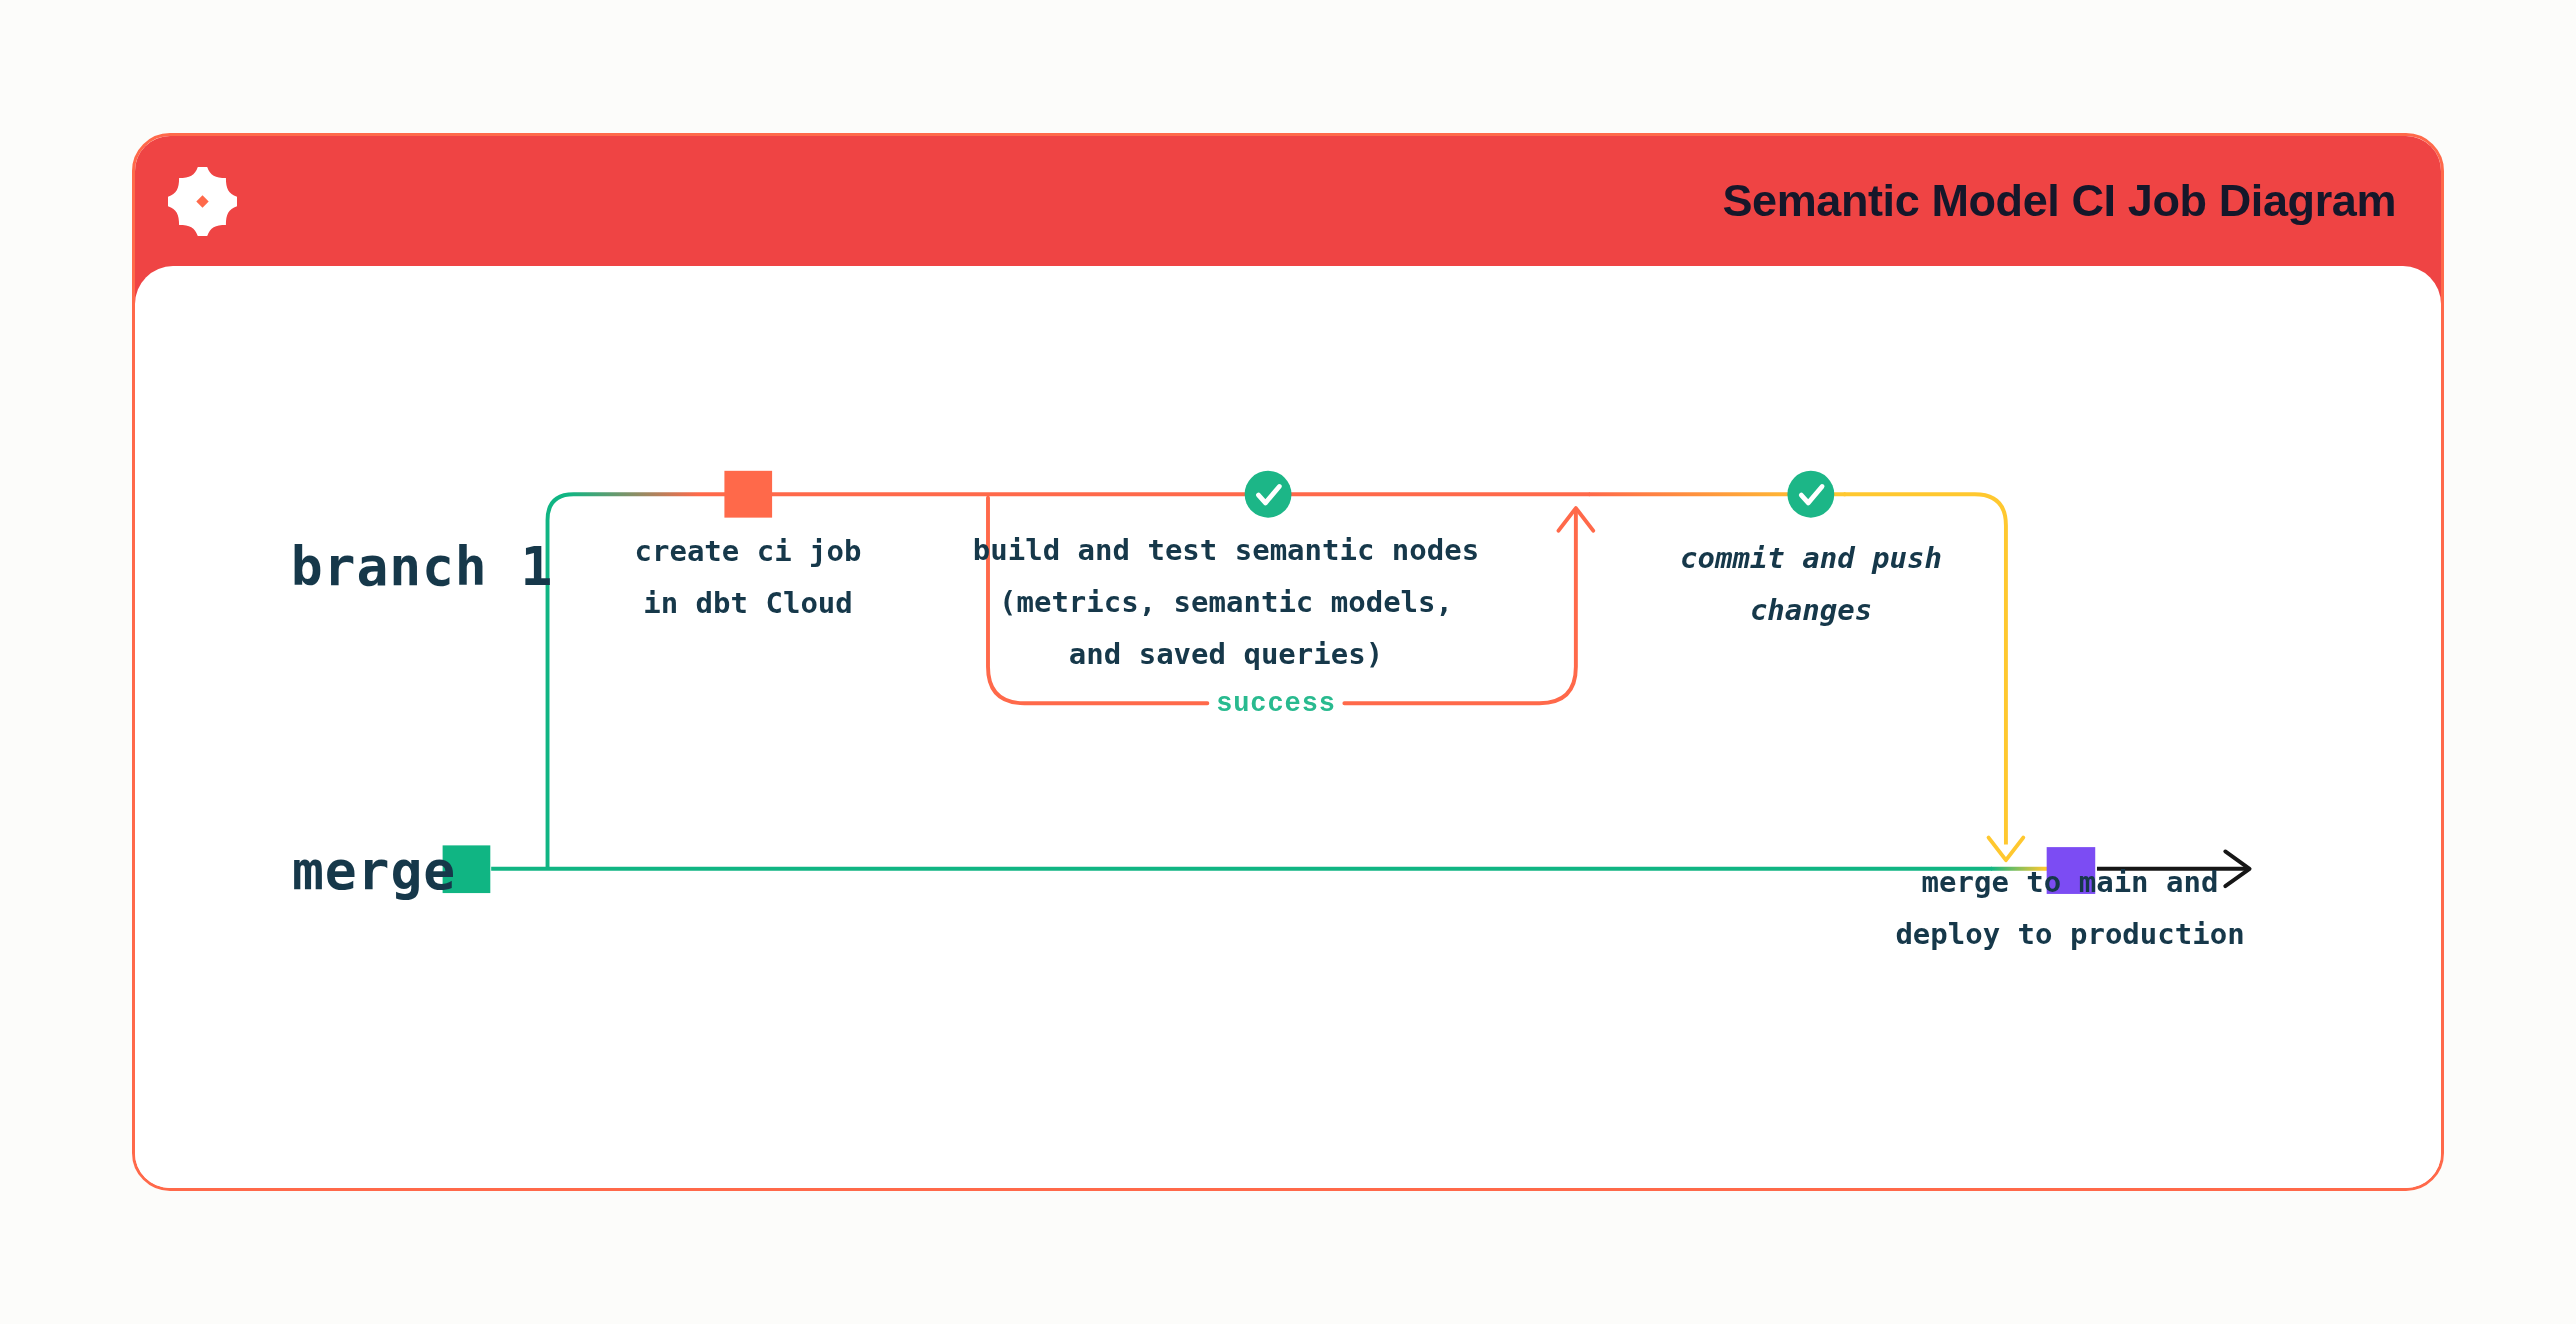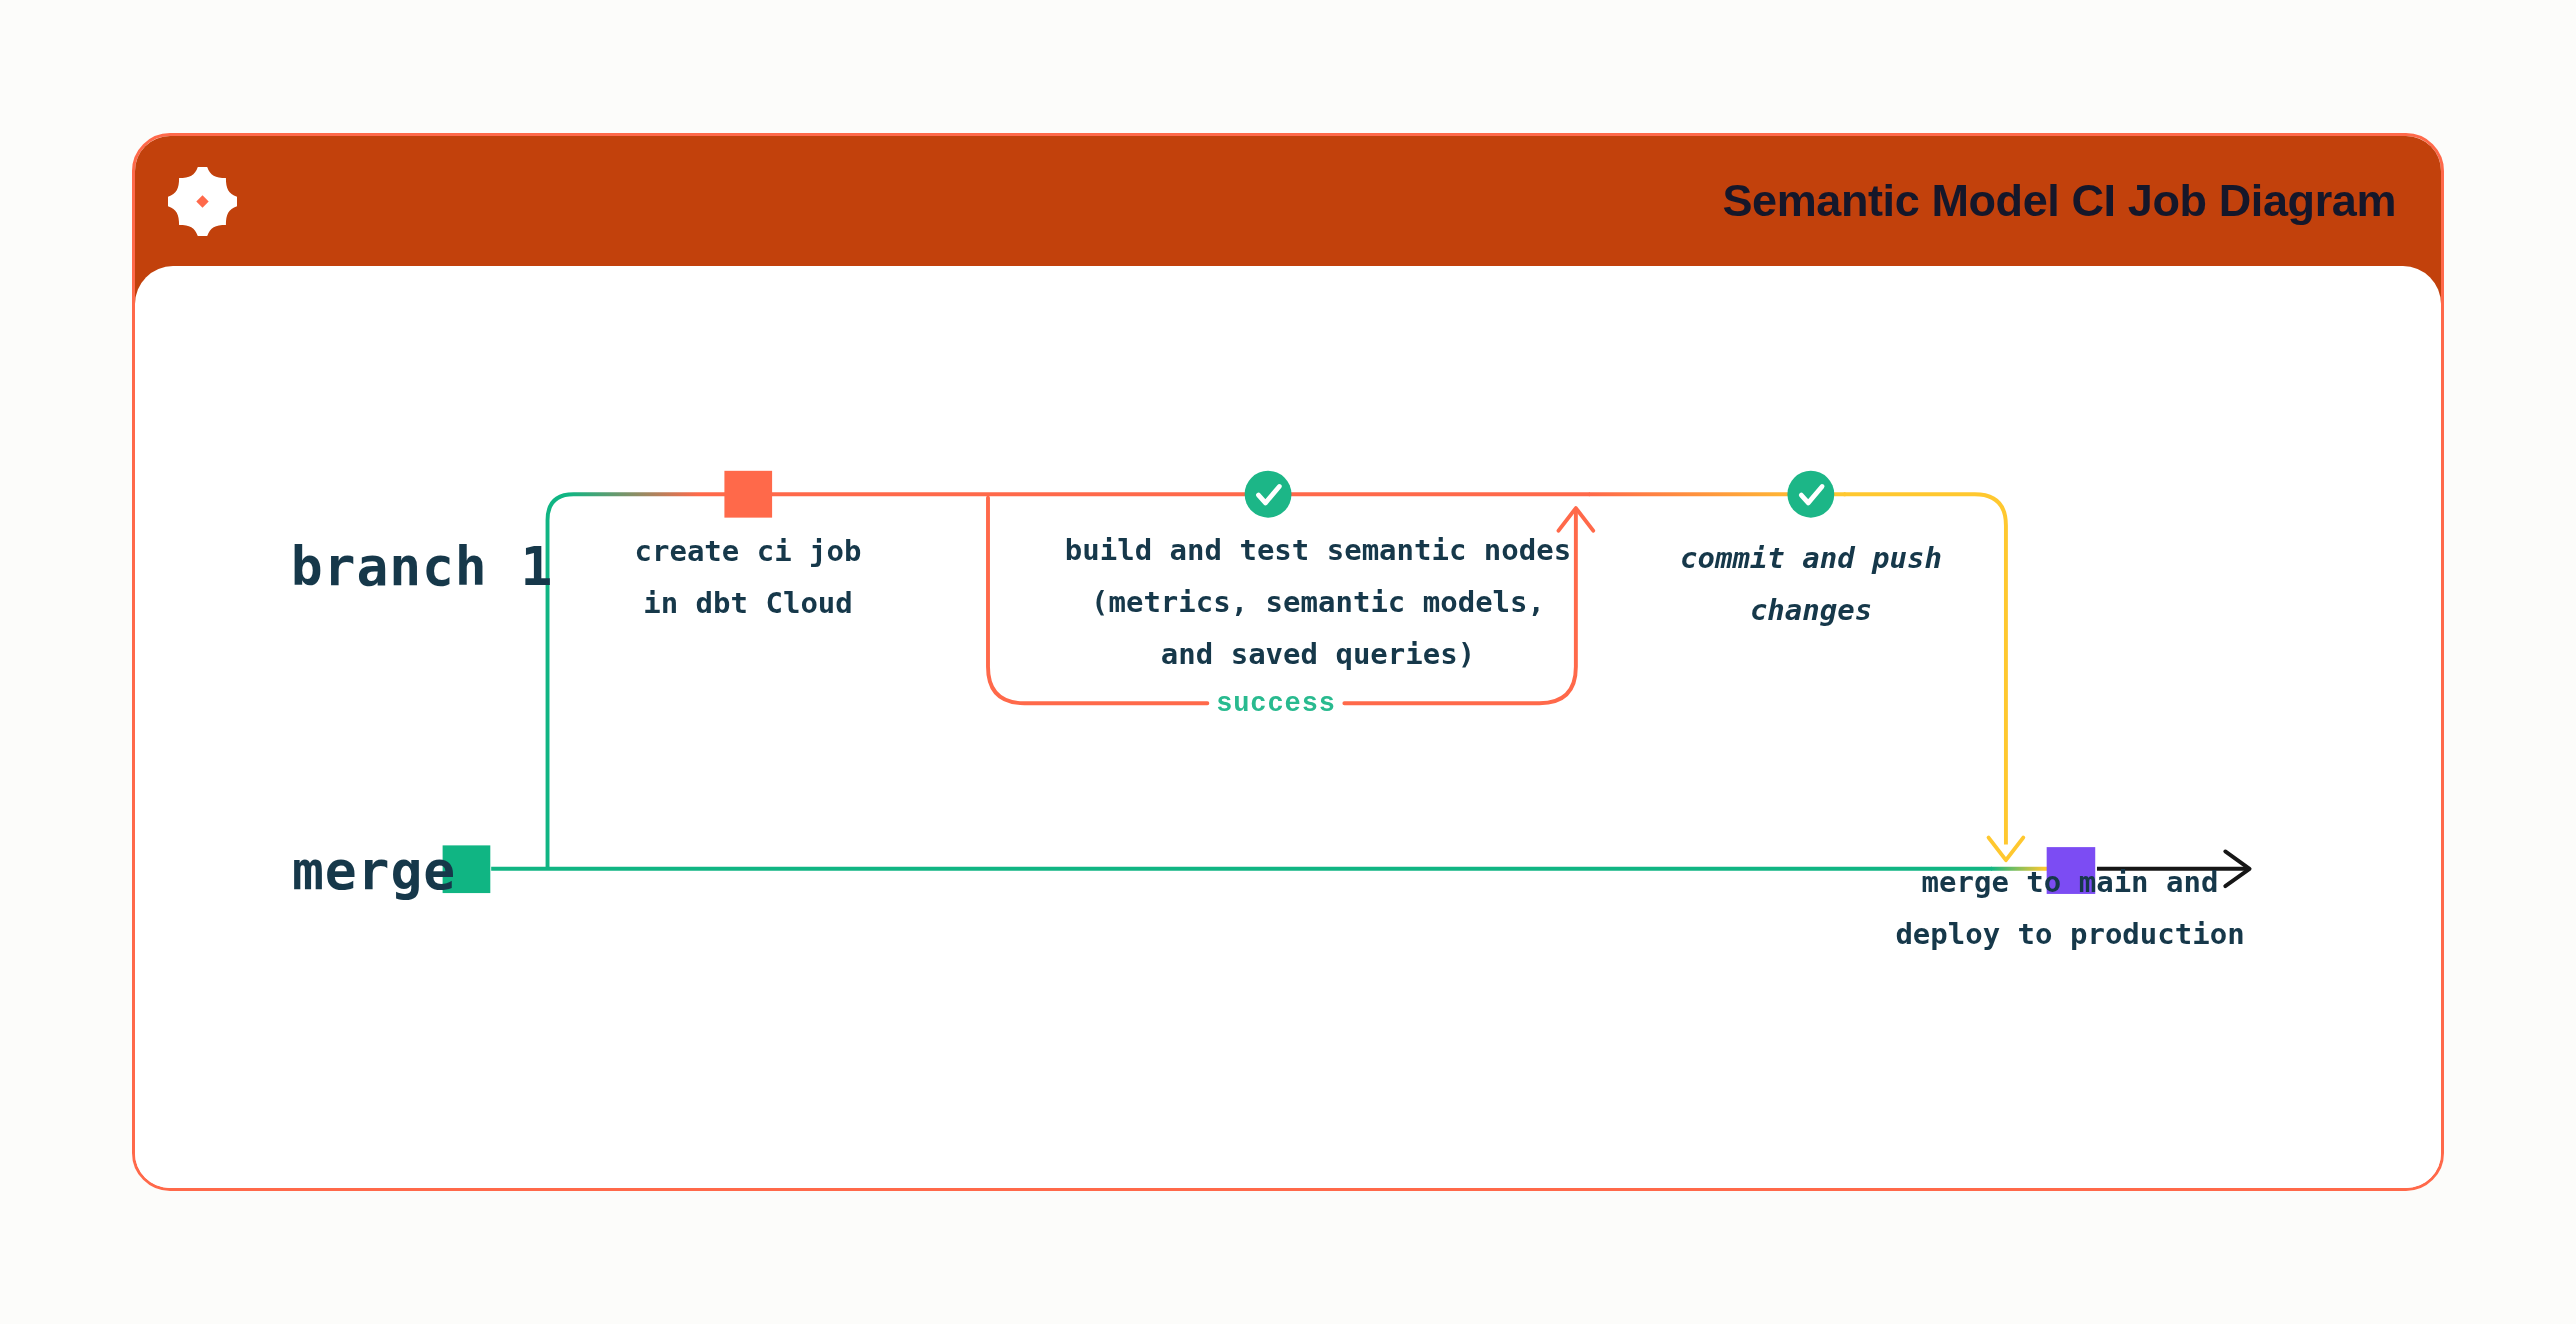--- a/index.html
+++ b/index.html
@@ -8,21 +8,21 @@
     background:#FCFCFA;
     font-family:"DejaVu Sans Mono","Liberation Mono",monospace;
     position:relative;
   }
   .card{
     position:absolute;left:132px;top:133px;width:2312px;height:1058px;
     box-sizing:border-box;border:3.5px solid #FF694A;border-radius:38px;
     background:#FFFFFF;overflow:hidden;
   }
   .header{
-    position:relative;height:168px;background:#c2410c;
+    position:relative;height:168px;background:#ef4444;
   }
   .header-row{
     position:absolute;left:0;top:0;right:0;height:130px;
     display:flex;align-items:center;justify-content:space-between;
     padding:0 45px 0 33px;
   }
   .card-body{
     position:relative;margin-top:-38px;height:928px;background:#FFFFFF;
     border-radius:38px 38px 0 0;
   }
@@ -108,21 +108,21 @@
   </g>
 </svg>
 
 <div class="lbl lbl-track" style="left:422px;top:566px;">branch 1</div>
 
 <div class="lbl lbl-track" style="left:374px;top:870px;">merge</div>
 
 <div class="lbl lbl-step" style="left:748px;top:577px;">create ci job
 in dbt Cloud</div>
 
-<div class="lbl lbl-step" style="left:1318px;top:602px;">build and test semantic nodes
+<div class="lbl lbl-step" style="left:1226px;top:602px;">build and test semantic nodes
 (metrics, semantic models,
 and saved queries)</div>
 
 <div class="lbl lbl-step lbl-success" style="left:1276px;top:704px;">success</div>
 
 <div class="lbl lbl-step" style="left:1811px;top:584px;font-style:italic;">commit and push
 changes</div>
 
 <div class="lbl lbl-step" style="left:2070px;top:908px;">merge to main and
 deploy to production</div>

